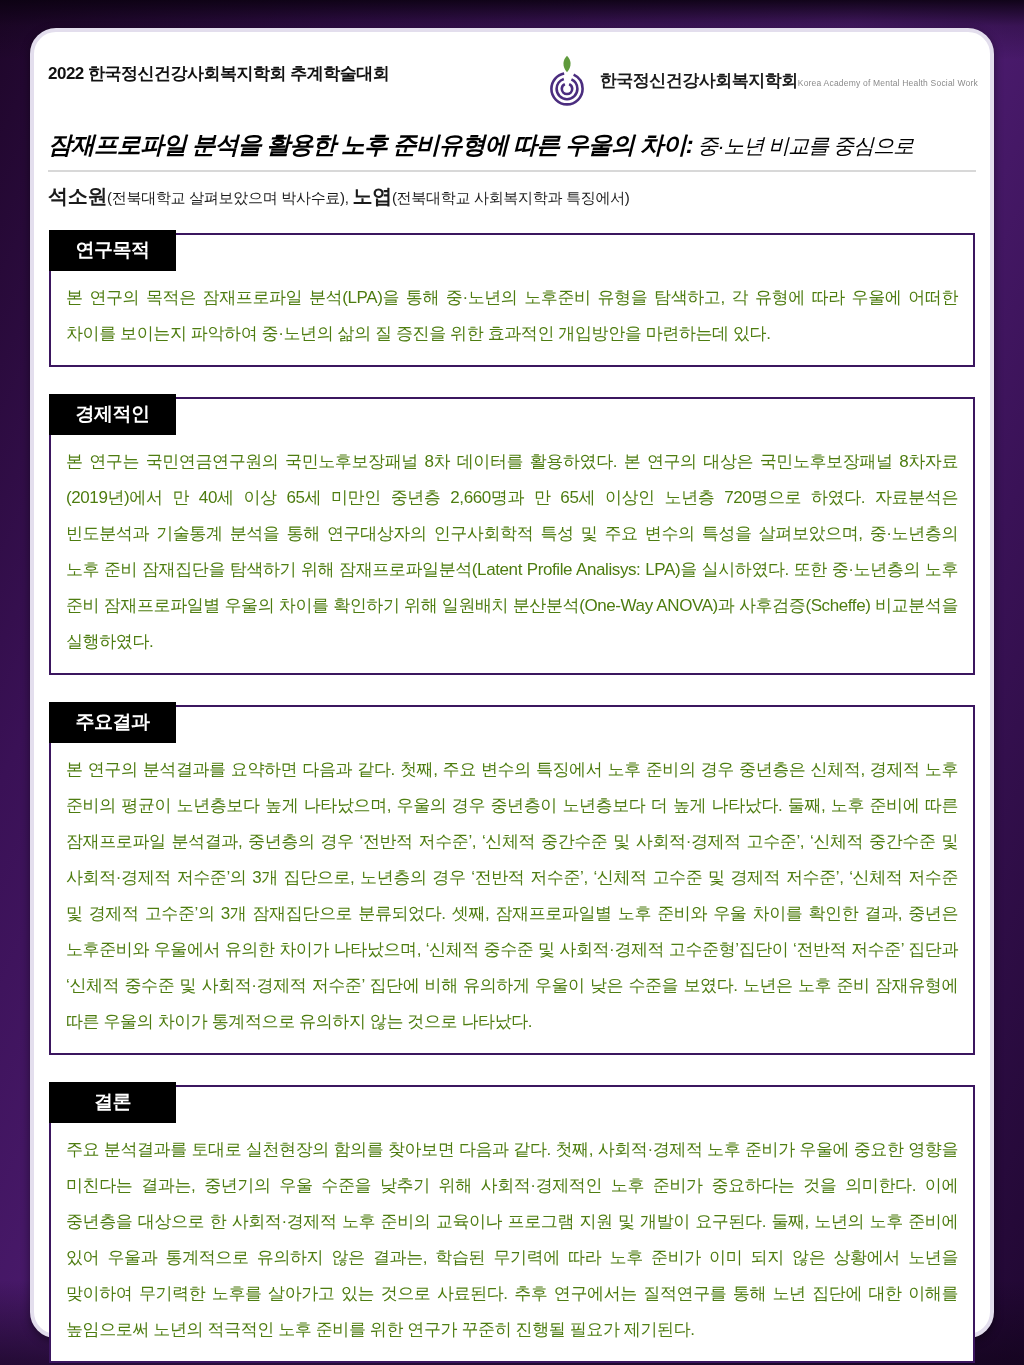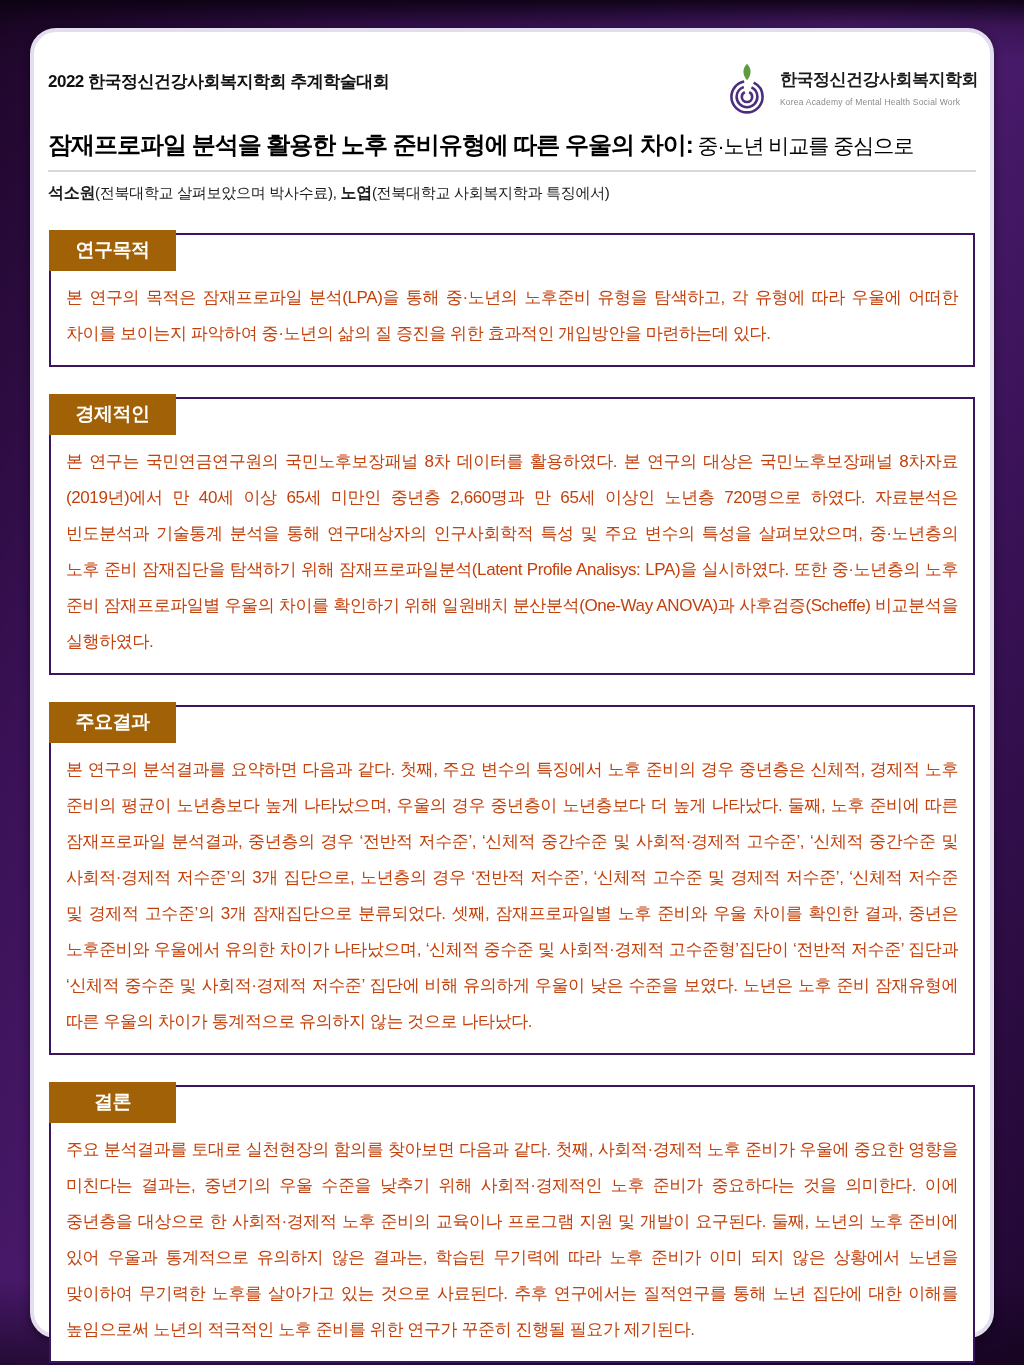--- a/index.html
+++ b/index.html
@@ -12,49 +12,49 @@
       linear-gradient(180deg, rgba(20,4,30,0) 1280px, rgba(16,3,24,0.65) 1365px),
       linear-gradient(115deg, #1e0629 0%, #3a1156 22%, #54207a 52%, #3a1257 75%, #200731 100%);
     overflow: hidden; position: relative;
   }
   .card {
     position: absolute; left: 30px; top: 28px; width: 964px; height: 1310px;
     background: #ffffff; border: 4px solid #e3deed; border-radius: 26px;
     box-shadow: 0 3px 10px rgba(0,0,0,0.45);
   }
   .card-header {
-    position: absolute; top: 28px; left: 14px; right: 12px;
+    position: absolute; top: 20px; left: 14px; right: 12px;
     display: flex; justify-content: space-between; align-items: flex-start;
   }
   .event-title { font-size: 17px; font-weight: bold; color: #111; padding-top: 10px; letter-spacing: -0.5px; }
   .logo { display: flex; align-items: center; gap: 7px; padding-top: 2px; }
-  .logo-text { display: flex; flex-direction: column; line-height: 1.15; }
+  .logo-text { display: flex; flex-direction: row; line-height: 1.15; }
   .org-kr { font-size: 17px; font-weight: bold; color: #1b1b1b; letter-spacing: -0.5px; }
   .org-en { font-size: 8.5px; color: #8a8a8a; letter-spacing: 0.2px; margin-top: 8px; }
   .title-block { position: absolute; top: 92px; left: 14px; right: 14px; }
-  .page-title { margin: 0; white-space: nowrap; letter-spacing: -1px; color: #000; }
+  .page-title { margin: 0; white-space: nowrap; letter-spacing: -1px; color: #000; font-style: italic; }
   .title-main { font-size: 24px; font-weight: bold; }
   .title-sub  { font-size: 21px; font-weight: normal; }
   .title-divider { border: none; border-top: 2px solid #d8d8d8; margin: 9px 0 0 0; }
   .authors { margin-top: 11px; font-size: 15px; color: #1b1b1b; letter-spacing: -0.3px; }
-  .author-name { font-weight: bold; font-size: 16px; }
+  .author-name { font-weight: bold; font-size: 20px; }
   .sections { position: absolute; top: 201px; left: 15px; right: 15px; }
   .section-box {
     position: relative; border: 2px solid #3b165f; background: #fff;
     margin-bottom: 30px;
   }
   .section-badge {
     position: absolute; top: -5px; left: -2px;
     min-width: 127px; padding: 7px 14px 8px;
-    background: #a16207; color: #ffffff; text-align: center;
+    background: #000000; color: #ffffff; text-align: center;
     font-size: 19px; font-weight: bold; letter-spacing: -0.5px;
   }
   .section-body {
     margin: 0; padding: 45px 15px 13px 15px;
-    font-size: 17px; line-height: 36px; color: #c2410c;
+    font-size: 17px; line-height: 36px; color: #4d7c0f;
     text-align: justify; letter-spacing: -0.4px; word-break: keep-all;
   }
   .mark-svg { display: block; }
 </style>
 </head>
 <body>
 
 <div class="card">
 
   <div class="card-header">

